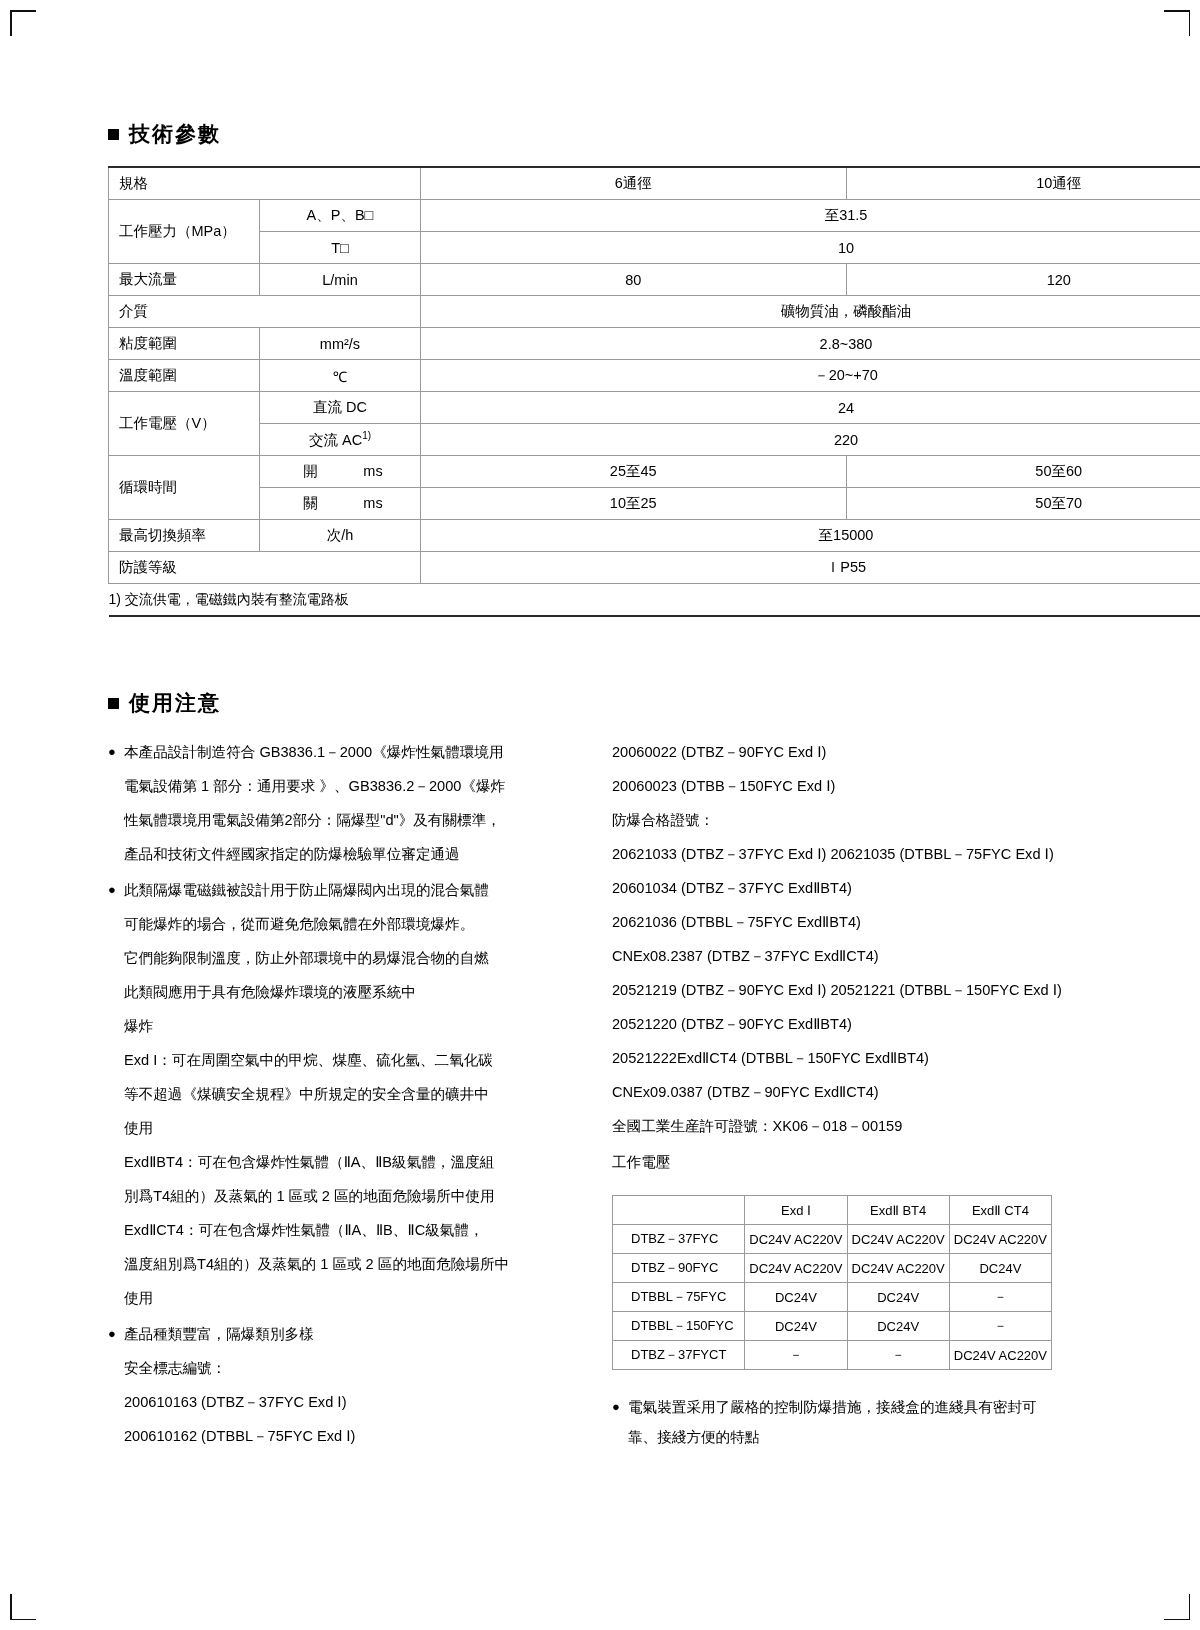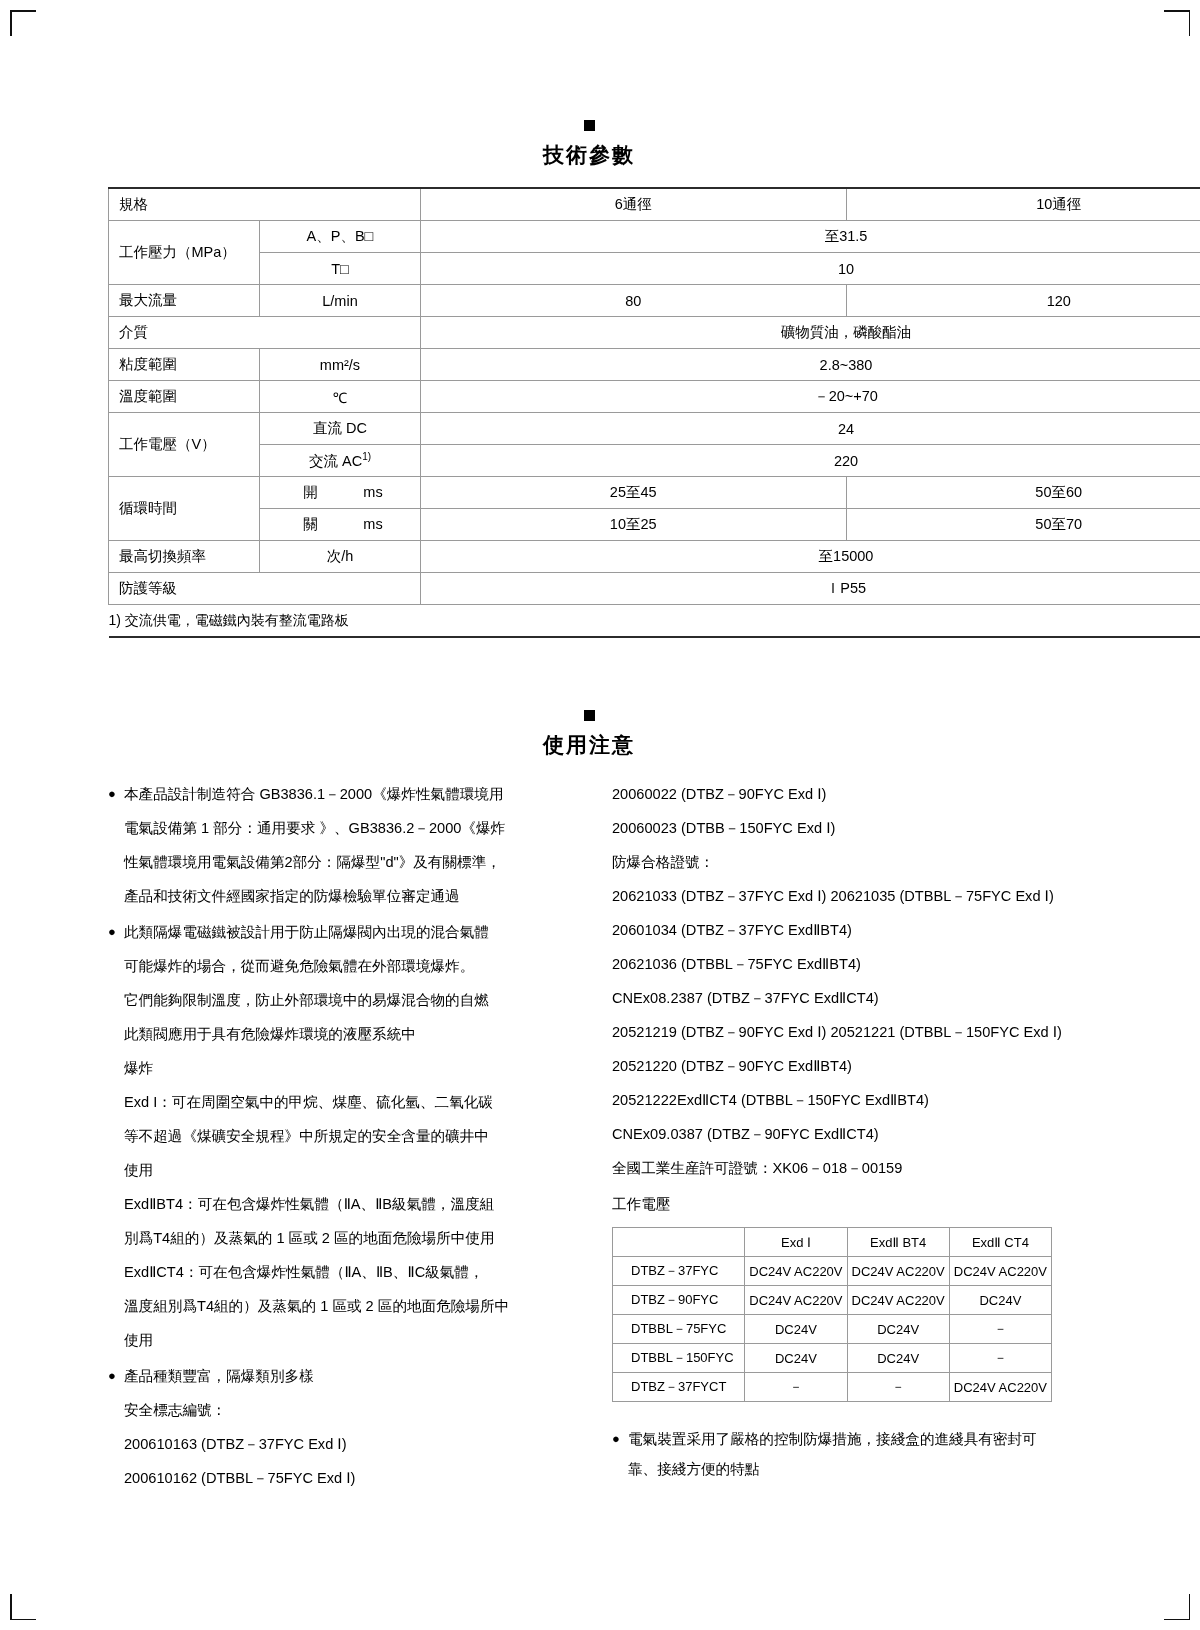--- a/index.html
+++ b/index.html
@@ -50,21 +50,20 @@
   }
 
   .section-title {
     font-size: 21px;
     font-weight: bold;
     letter-spacing: 2px;
     margin-bottom: 18px;
     display: flex;
     align-items: center;
     gap: 10px;
-    flex-direction: column;
   }
   .sq {
     display: inline-block;
     width: 11px;
     height: 11px;
     background: #000;
     position: relative;
     top: 0px;
   }
 
@@ -137,21 +136,21 @@
 
   
   .volt-title {
     font-size: 14.6px;
     line-height: 34px;
     margin-top: 2px;
   }
   table.volt {
     border-collapse: collapse;
     font-size: 13px;
-    margin-top: 6px;
+    margin-top: 16px;
     width: 440px;
   }
   table.volt td {
     border: 1px solid #9a9a9a;
     height: 28px;
     text-align: center;
     padding: 0 4px;
     white-space: nowrap;
   }
   table.volt td.first {

